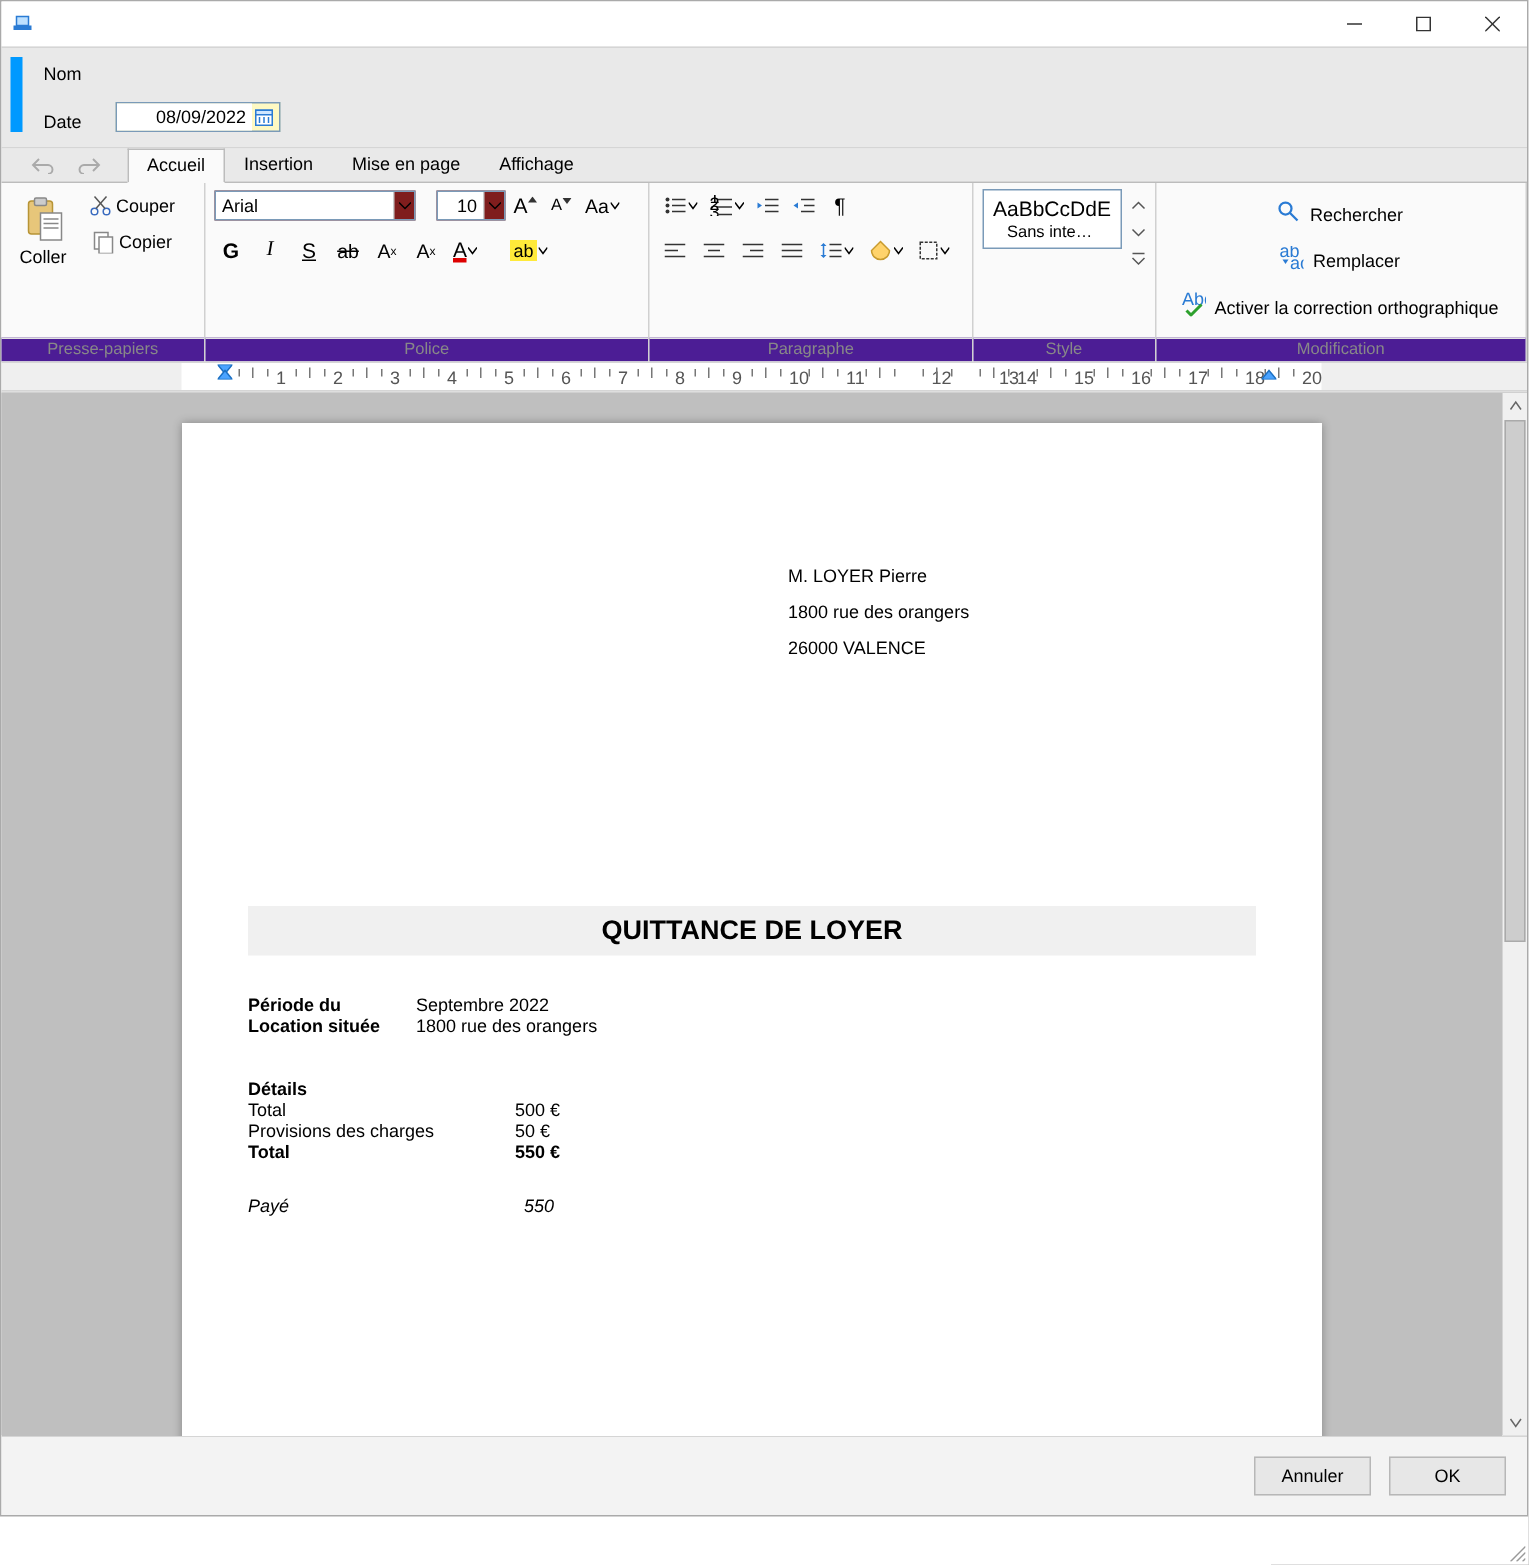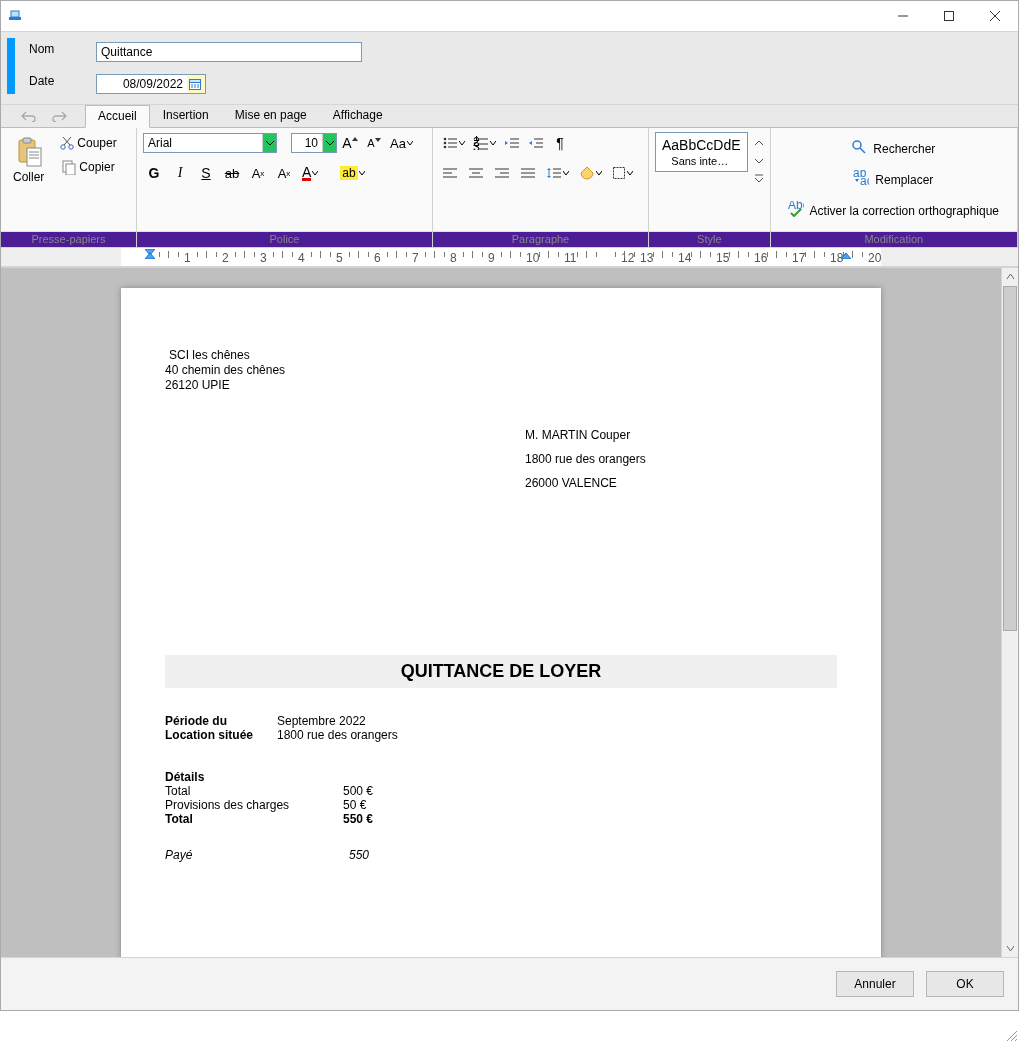--- a/index.html
+++ b/index.html
@@ -6,21 +6,21 @@
   body{background:#fff;color:#000;width:1019px;height:1043px;overflow:hidden;position:relative;}
   .window{width:1019px;height:1011px;background:#fff;border:1px solid #aaa;display:flex;flex-direction:column;}
   .titlebar{height:30px;display:flex;align-items:center;justify-content:space-between;background:#fff;}
   .titlebar-left{display:flex;align-items:center;padding-left:6px;}
   .titlebar-icon svg{display:block;}
   .titlebar-controls{display:flex;}
   .tb-btn{width:46px;height:30px;display:flex;align-items:center;justify-content:center;cursor:default;}
   .header{background:#e9e9e9;border-top:1px solid #d5d5d5;border-bottom:1px solid #d5d5d5;padding:6px 20px 10px 6px;display:flex;}
   .accent-bar{width:8px;background:#0099ff;margin-right:14px;}
   .header-fields{display:flex;flex-direction:column;gap:12px;padding-top:4px;}
-  .field-row{display:flex;align-items:flex-start;gap:31px;}
+  .field-row{display:flex;align-items:flex-end;gap:12px;}
   .field-label{width:36px;}
   .text-input{background:#fff;border:1px solid #7a9ab8;height:20px;padding:1px 4px;}
   .name-input{width:266px;}
   .date-wrap{display:flex;align-items:center;background:#fef9c3;border:1px solid #7a9ab8;height:20px;padding:0 2px 0 0;}
   .date-input{border:0;height:18px;width:90px;text-align:right;padding-right:4px;}
   .date-btn{width:16px;height:16px;display:flex;align-items:center;justify-content:center;}
   .toolbar-area{background:#e9e9e9;border-bottom:1px solid #d0d0d0;}
   .tab-strip{display:flex;align-items:flex-end;padding-left:12px;height:22px;}
   .qat{display:flex;gap:10px;padding:2px 14px 0 4px;align-items:center;}
   .qat svg{opacity:.55;}
@@ -28,21 +28,21 @@
   .tab{padding:3px 12px 4px 12px;border:1px solid transparent;cursor:default;}
   .tab.active{background:#fafafa;border:1px solid #bcbcbc;border-bottom-color:#fafafa;position:relative;top:1px;}
   .ribbon{display:flex;background:#fafafa;border-top:1px solid #bcbcbc;}
   .group{border-right:1px solid #d0d0d0;display:flex;flex-direction:column;justify-content:space-between;}
   .group-body{flex:1;display:flex;align-items:flex-start;padding:4px 6px;gap:2px;}
   .group-label{font-size:11px;color:#888;text-align:center;padding:1px 0 2px 0;background:#4c1d95;border-top:1px solid #e2e2e2;}
   .rbtn{display:flex;align-items:center;justify-content:center;padding:2px;border:1px solid transparent;min-width:22px;height:22px;cursor:default;}
   .big-btn{display:flex;flex-direction:column;align-items:center;gap:2px;padding:4px 6px;}
   .font-row{display:flex;align-items:center;gap:2px;}
   .font-row2{display:flex;align-items:center;gap:4px;margin-top:6px;}
-  .combo{display:flex;align-items:center;background:#22c55e;border:1px solid #7a9ab8;height:20px;}
+  .combo{display:flex;align-items:center;background:#7f1d1d;border:1px solid #7a9ab8;height:20px;}
   .combo input{border:0;height:18px;padding:0 4px;}
   .combo .dd{width:14px;height:18px;display:flex;align-items:center;justify-content:center;border-left:1px solid #ccc;}
   .font-name input{width:118px;}
   .font-size input{width:30px;text-align:right;}
   .dd-arrow{margin-left:1px;}
   .style-box{border:1px solid #7a9ab8;background:#fff;padding:4px 6px;display:flex;flex-direction:column;align-items:center;gap:2px;}
   .style-sample{font-size:14px;}
   .style-name{font-size:11px;white-space:nowrap;max-width:60px;overflow:hidden;text-overflow:ellipsis;}
   .style-side{display:flex;flex-direction:column;gap:4px;margin-left:4px;padding-top:4px;}
   .mod-list{display:flex;flex-direction:column;gap:6px;padding:4px 8px;}
@@ -113,21 +113,20 @@
           </svg>
         </div>
     </div>
   </div>
 
   <div class="header">
     <div class="accent-bar"></div>
     <div class="header-fields">
       <div class="field-row">
         <span class="field-label">Nom</span>
-        <input class="text-input name-input" value="Quittance" style="">
       </div>
       <div class="field-row">
         <span class="field-label">Date</span>
         <div class="date-wrap">
           <input class="date-input" value="08/09/2022" style="">
           <span class="date-btn">
             <svg width="14" height="14">
                 <rect x="1.5" y="2.5" width="11" height="10" fill="#fff" stroke="#2a7bd4"></rect>
                 <rect x="1.5" y="2.5" width="11" height="3" fill="#cfe6ff" stroke="#2a7bd4"></rect>
                 <line x1="4" y1="7" x2="4" y2="11" stroke="#2a7bd4"></line>
@@ -483,21 +482,21 @@
         <div class="mtick" style="left: 509px;"></div>
         <div class="tick" style="left: 518.5px;"></div>
         <div class="label" style="left: 563px;">11</div>
         <div class="tick" style="left: 537.5px;"></div>
         <div class="mtick" style="left: 547px;"></div>
         <div class="tick" style="left: 556.5px;"></div>
         <div class="label" style="left: 620px;">12</div>
         <div class="tick" style="left: 575.5px;"></div>
         <div class="mtick" style="left: 585px;"></div>
         <div class="tick" style="left: 594.5px;"></div>
-        <div class="label" style="left: 639px;">13</div>
+        <div class="label" style="left: 665px;">13</div>
         <div class="tick" style="left: 613.5px;"></div>
         <div class="mtick" style="left: 623px;"></div>
         <div class="tick" style="left: 632.5px;"></div>
         <div class="label" style="left: 677px;">14</div>
         <div class="tick" style="left: 651.5px;"></div>
         <div class="mtick" style="left: 661px;"></div>
         <div class="tick" style="left: 670.5px;"></div>
         <div class="label" style="left: 715px;">15</div>
         <div class="tick" style="left: 689.5px;"></div>
         <div class="mtick" style="left: 699px;"></div>
@@ -526,27 +525,22 @@
           </svg></div>
         <div class="marker" style="left: 840px;"><svg width="10" height="10">
             <path d="M0 10 L5 4 L10 10 Z" fill="#4aa3ff" stroke="#1b6fc2"></path>
           </svg></div>
       </div>
   </div>
 
   <div class="canvas-wrap">
     <div class="canvas">
       <div class="page">
-        <div class="addr-block">
-          <div style="padding-left:4px">SCI les chênes</div>
-          <div>40 chemin des chênes</div>
-          <div>26120 UPIE</div>
-        </div>
         <div class="addr-block addr-right">
-          <div>M. MARTIN Couper</div>
+          <div>M. LOYER Pierre</div>
           <div>1800 rue des orangers</div>
           <div>26000 VALENCE</div>
         </div>
         <div class="doc-title">QUITTANCE DE LOYER</div>
         <div class="info-block">
           <div class="info-row">
               <span class="lab">Période du</span>
               <span>Septembre 2022</span>
             </div>
           <div class="info-row">

